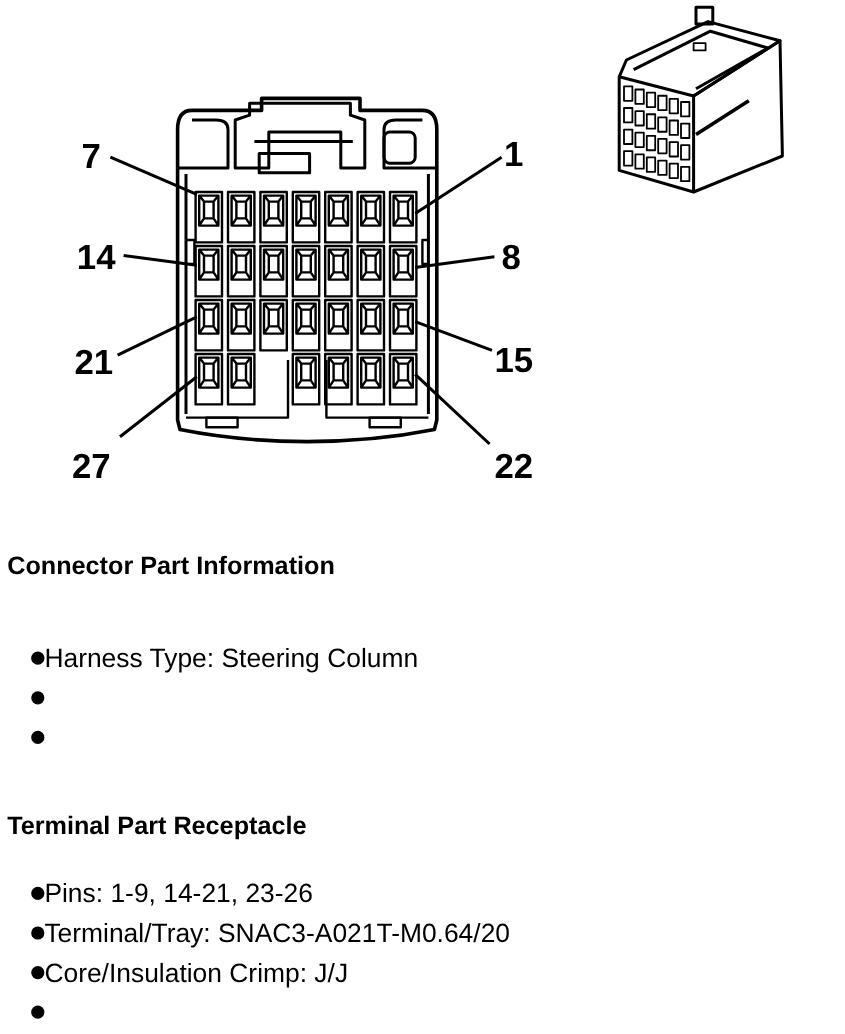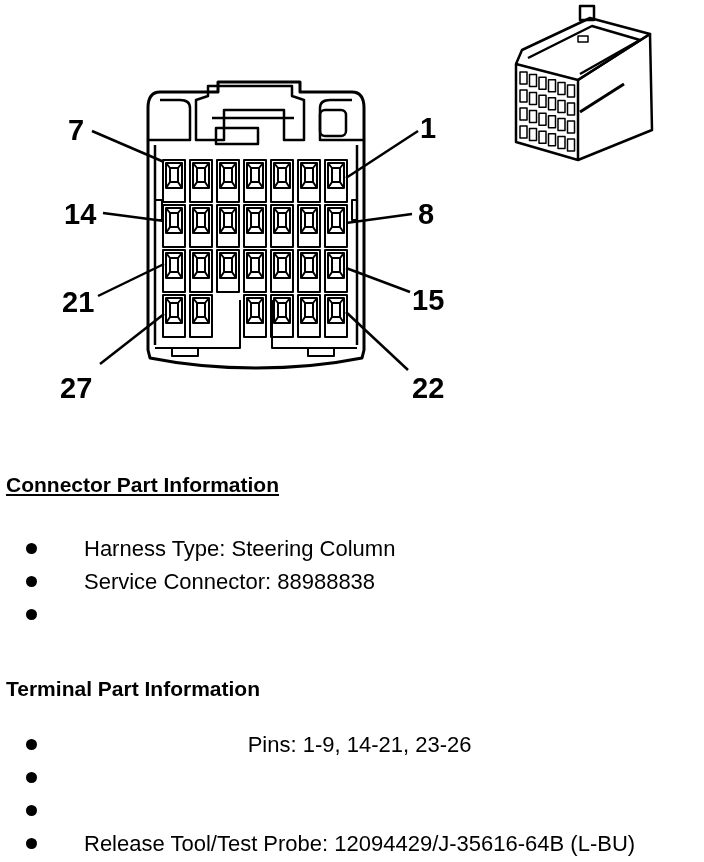--- a/index.html
+++ b/index.html
@@ -2,21 +2,21 @@
 <html><head>
 <meta charset="utf-8">
 <style>
   html, body { margin: 0; padding: 0; background: #ffffff; }
   body { width: 704px; height: 862px; position: relative; overflow: hidden;
          font-family: "Liberation Sans", sans-serif; color: #000000; }
   #diagram { position: absolute; left: 0; top: 0; }
   .pin-label { font-family: "Liberation Sans", sans-serif; font-weight: bold; font-size: 29px; fill: #000; }
   .section-heading { position: absolute; left: 6px; font-weight: bold; font-size: 21px; margin: 0; }
   .info-list { position: absolute; left: 0; margin: 0; padding: 0; list-style: none; }
-  .info-item { position: relative; height: 33px; line-height: 33px; font-size: 22px; padding-left: 84px; white-space: nowrap; }
+  .info-item { position: relative; height: 33px; line-height: 33px; font-size: 22px; padding-left: 37px; white-space: nowrap; }
   .bullet { position: absolute; left: 26px; top: 11px; width: 11px; height: 11px; border-radius: 50%; background: #000; }
 </style>
 </head>
 <body>
 
 <svg id="diagram" width="704" height="440" viewBox="0 0 704 440" xmlns="http://www.w3.org/2000/svg">
 
   <g fill="none" stroke="#000" stroke-width="3" stroke-linejoin="round">
     <path d="M160,92 Q148,92 148,108 L148,350 L150,358 Q200,368 256,368 Q312,368 362,358 L364,350 L364,108 Q364,92 352,92 L300,92 L300,82 L218,82 L218,92 Z"></path>
     <path d="M196,100 L208,96 L208,86 L292,86 L292,96 L304,100 L304,140 L284,140 L284,110 L224,110 L224,140 L196,140 Z" stroke-width="2.5"></path>
@@ -194,26 +194,26 @@
         <rect x="520" y="126" width="7" height="12"></rect>
         <rect x="529.5" y="128.6" width="7" height="12"></rect>
         <rect x="539" y="131.2" width="7" height="12"></rect>
         <rect x="548.5" y="133.8" width="7" height="12"></rect>
         <rect x="558" y="136.4" width="7" height="12"></rect>
         <rect x="567.5" y="139" width="7" height="12"></rect>
       </g>
   </g>
 </svg>
 
-<h2 class="section-heading" style="top:473px;text-decoration:underline;">Connector Part Information</h2>
+<h2 class="section-heading" style="top:460px;">Connector Part Information</h2>
 <ul class="info-list" style="top:532px;">
   <li class="info-item"><span class="bullet"></span><span>Harness Type: Steering Column</span></li>
-  <li class="info-item"><span class="bullet"></span><span>Service Connector: 88988838</span></li>
+  <li class="info-item"><span class="bullet"></span></li>
   <li class="info-item"><span class="bullet"></span></li>
 </ul>
 
-<h2 class="section-heading" style="top:677px;">Terminal Part Information</h2>
-<ul class="info-list" style="top:728px;text-align:center;">
+<h2 class="section-heading" style="top:677px;">Terminal Part Receptacle</h2>
+<ul class="info-list" style="top:728px;">
   <li class="info-item"><span class="bullet"></span><span>Pins: 1-9, 14-21, 23-26</span></li>
+  <li class="info-item"><span class="bullet"></span><span>Terminal/Tray: SNAC3-A021T-M0.64/20</span></li>
+  <li class="info-item"><span class="bullet"></span><span>Core/Insulation Crimp: J/J</span></li>
   <li class="info-item"><span class="bullet"></span></li>
-  <li class="info-item"><span class="bullet"></span></li>
-  <li class="info-item"><span class="bullet"></span><span>Release Tool/Test Probe: 12094429/J-35616-64B (L-BU)</span></li>
 </ul>
 
 </body></html>

